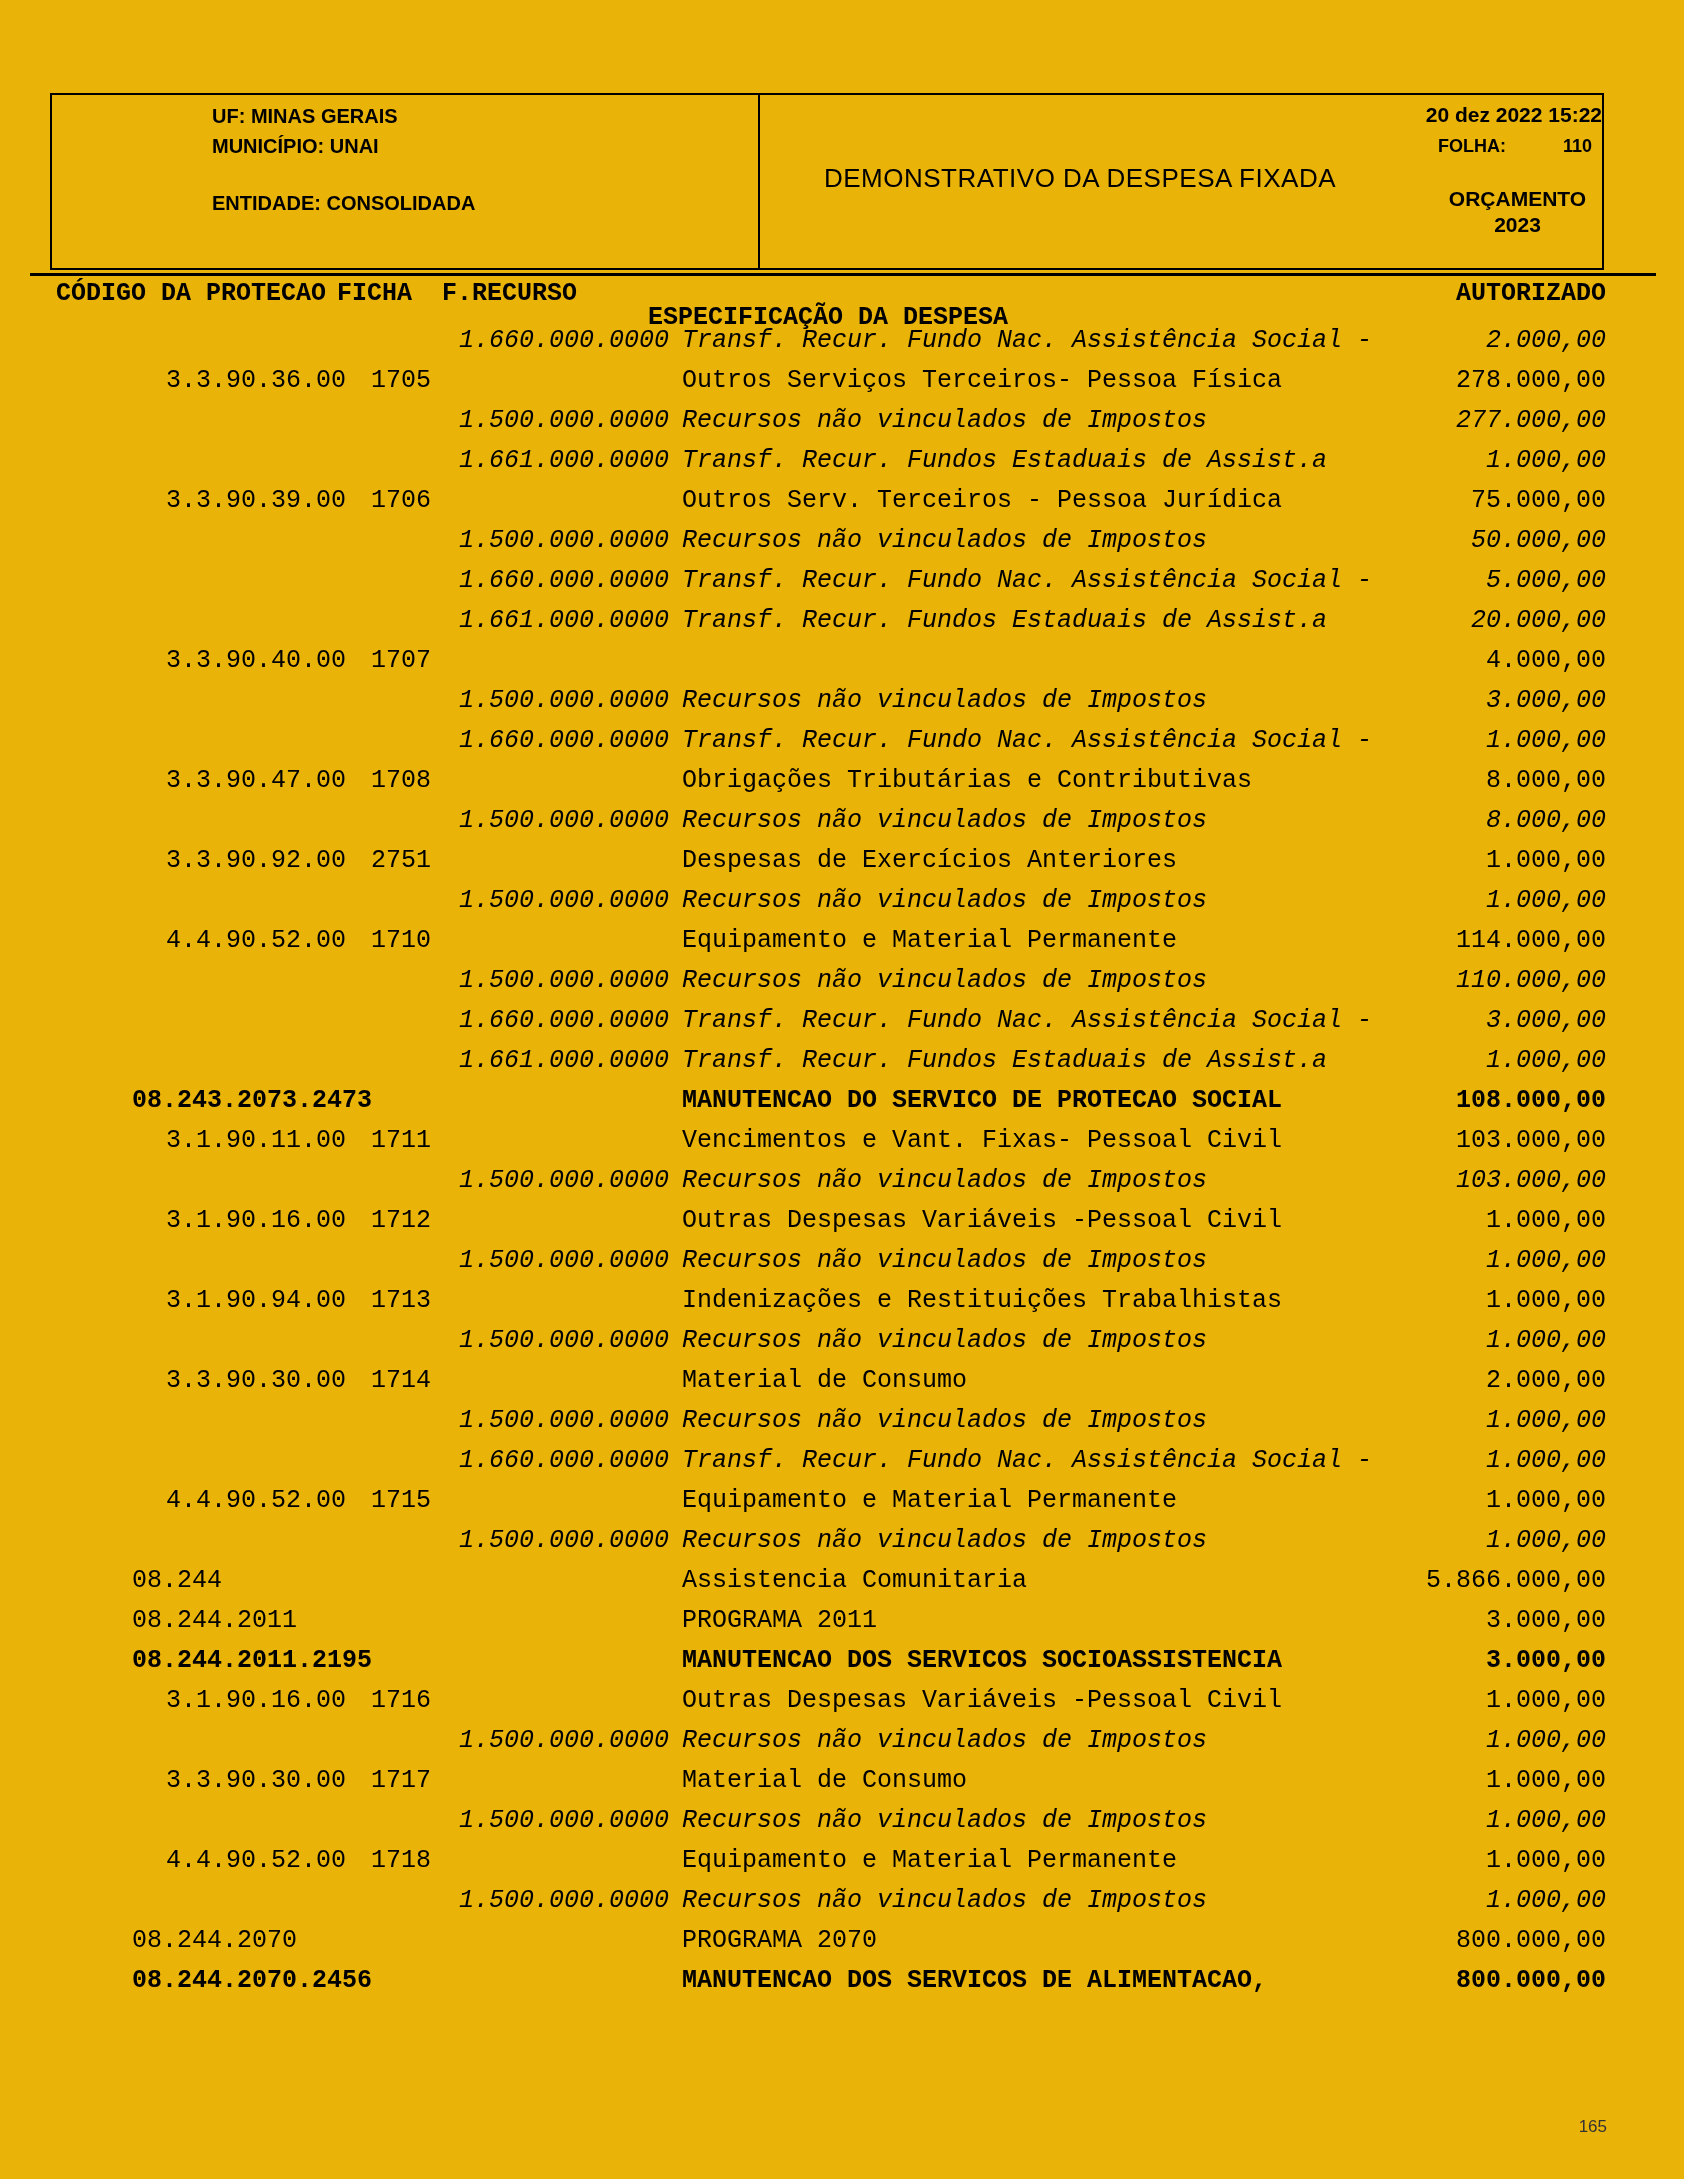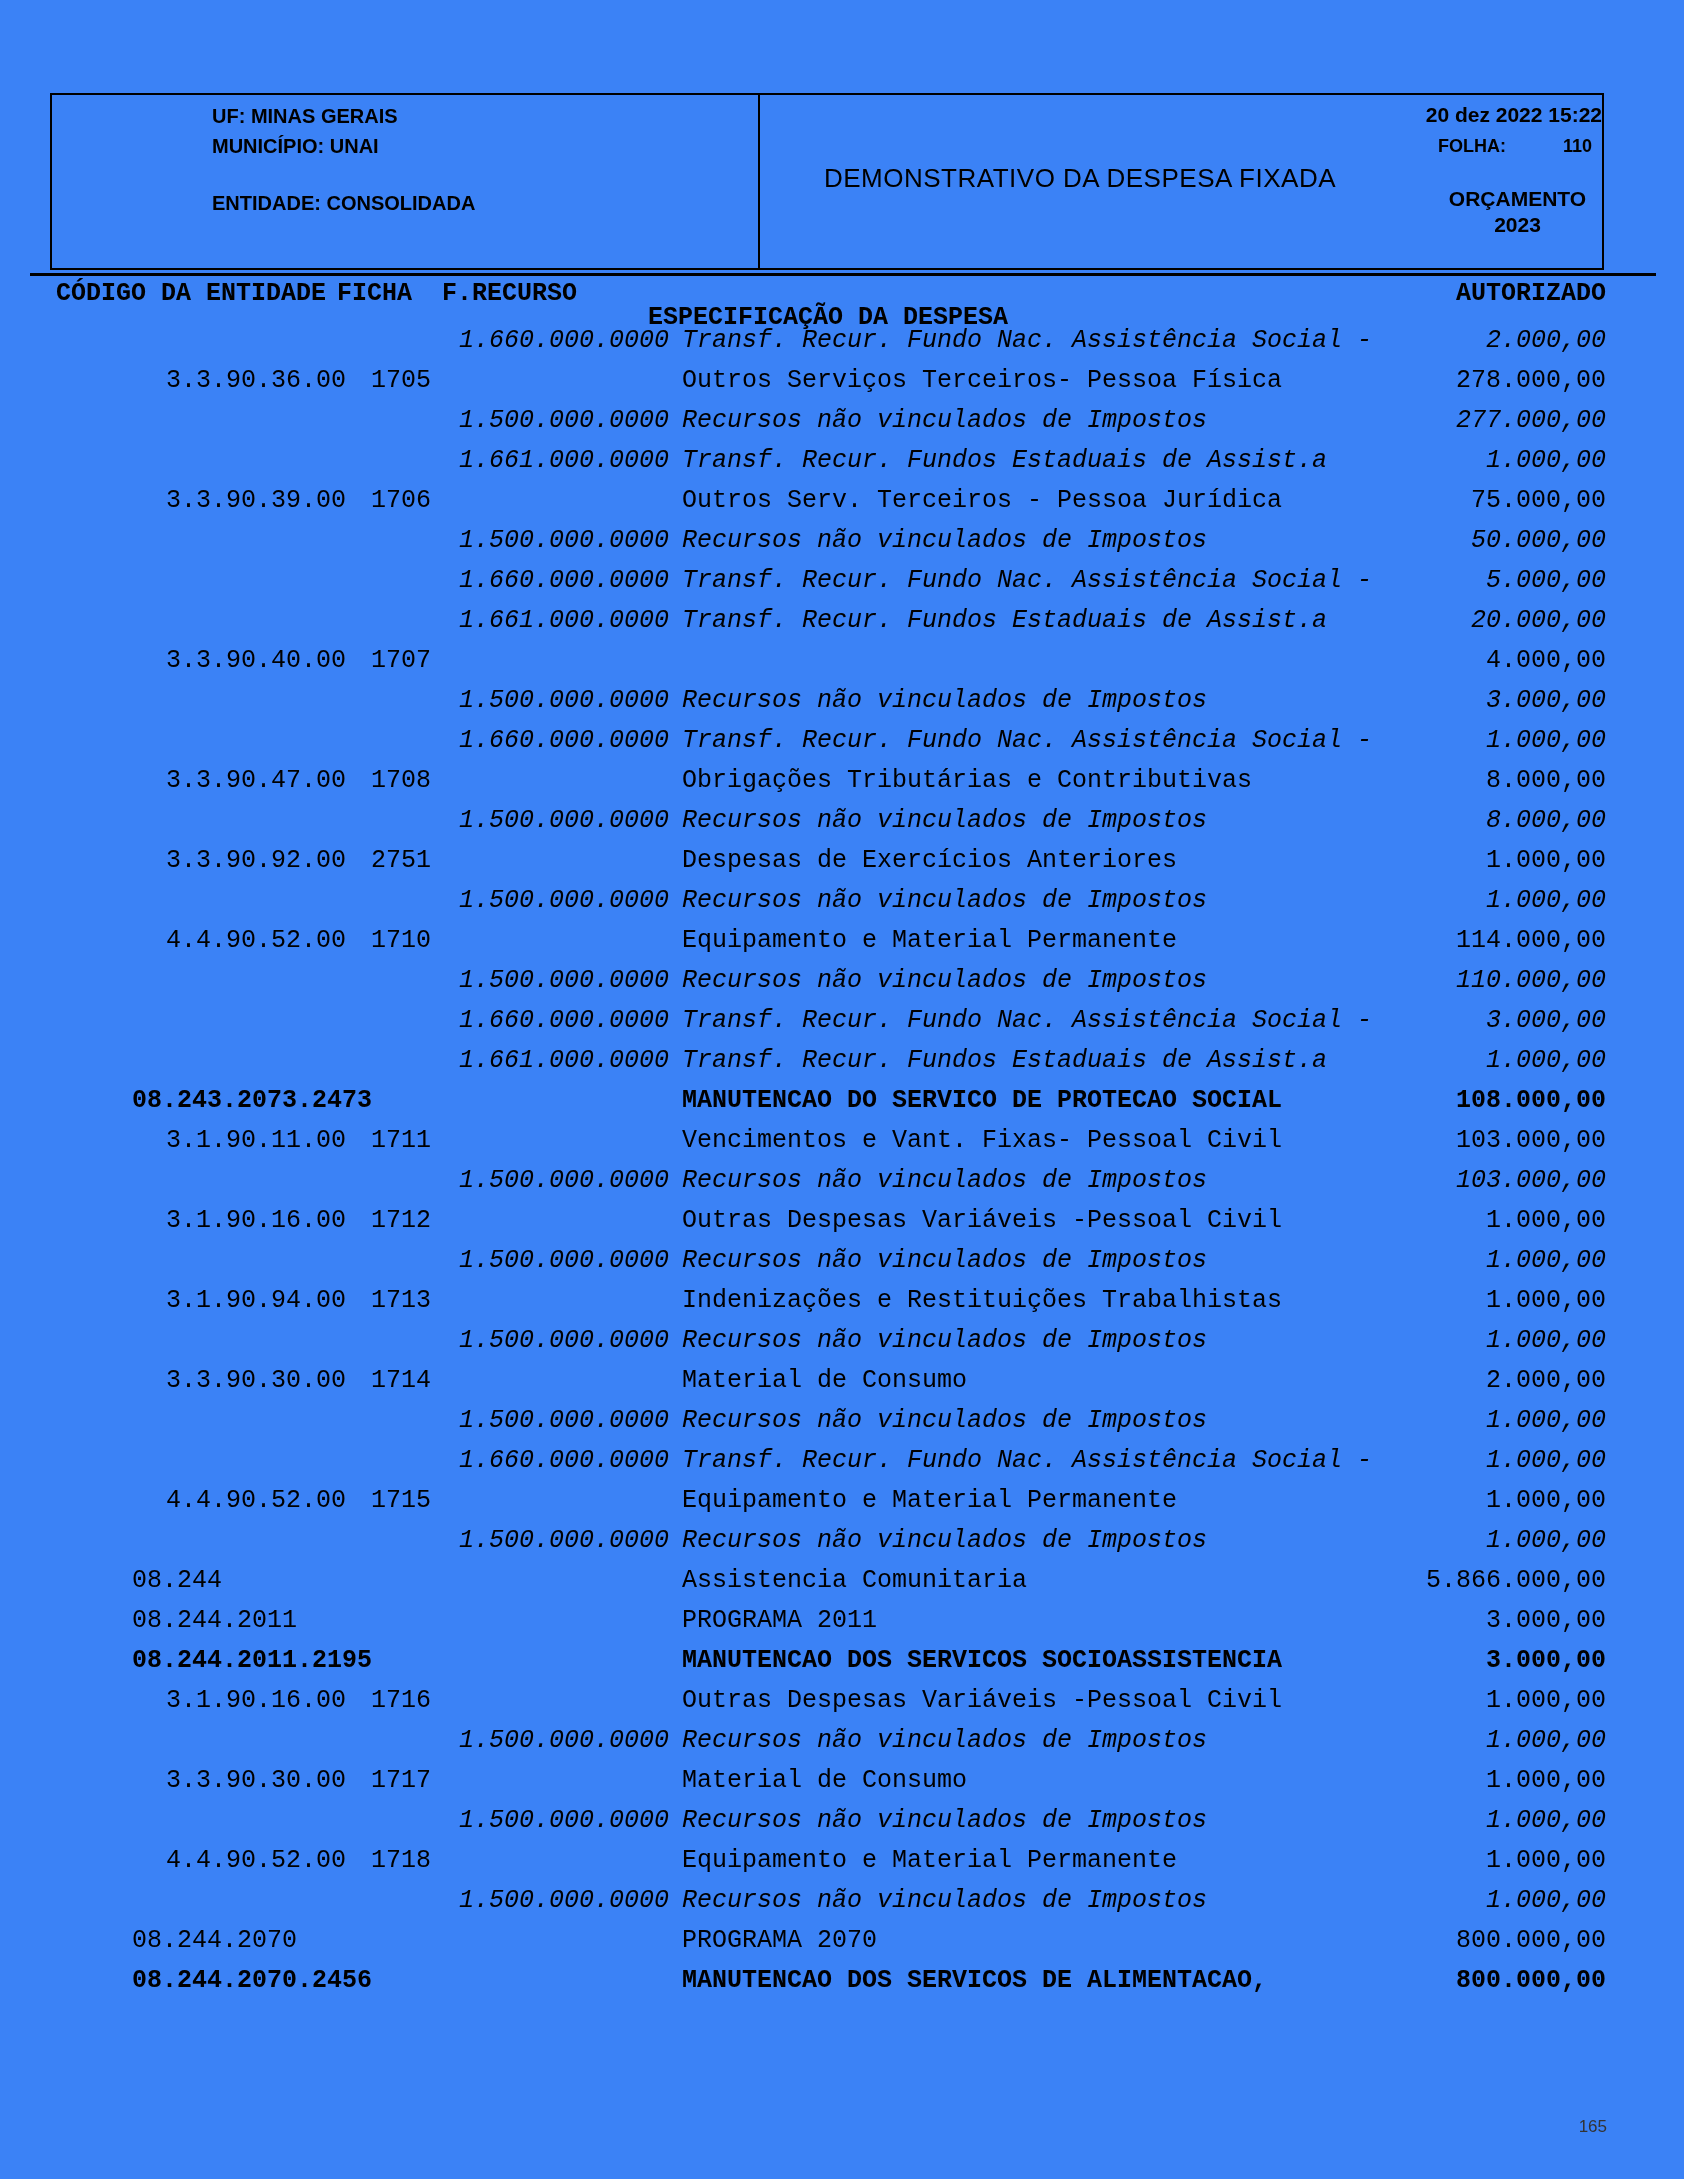--- a/index.html
+++ b/index.html
@@ -1,17 +1,17 @@
 <!DOCTYPE html>
 <html><head>
 <meta charset="utf-8">
 <style>
   html,body { margin:0; padding:0; background:#ffffff; }
   .page {
-    position:relative; width:1684px; height:2179px; background:#3b82f6;
+    position:relative; width:1684px; height:2179px; background:#eab308;
     font-family:"Liberation Sans", sans-serif; color:#000; overflow:hidden;
   }
 
   
   .header-box {
     position:absolute; left:50px; top:93px; width:1554px; height:177px;
     border:2px solid #000; box-sizing:border-box;
   }
   .hb-divider { position:absolute; left:706px; top:0; bottom:0; width:2px; background:#000; }
   .hb-line { position:absolute; left:160px; font-weight:bold; font-size:20px; line-height:20px; white-space:pre; }
@@ -91,21 +91,21 @@
     <span>110</span>
   </div>
   <div class="hb-orcamento">
     <div>ORÇAMENTO</div>
     <div class="year">2023</div>
   </div>
 
   <div class="top-rule"></div>
 
   <div class="col-headers">
-    <span class="ch-codigo">CÓDIGO DA ENTIDADE</span>
+    <span class="ch-codigo">CÓDIGO DA PROTECAO</span>
     <span class="ch-ficha">FICHA</span>
     <span class="ch-frecurso">F.RECURSO</span>
     <span class="ch-espec">ESPECIFICAÇÃO DA DESPESA</span>
     <span class="ch-autorizado">AUTORIZADO</span>
   </div>
 
   <div class="rows">
       <div class="row resource"><span class="frecurso">1.660.000.0000</span><span class="espec">Transf. Recur. Fundo Nac. Assistência Social -</span><span class="valor">2.000,00</span></div>
       <div class="row detail"><span class="codigo">3.3.90.36.00</span><span class="ficha">1705</span><span class="espec">Outros Serviços Terceiros- Pessoa Física</span><span class="valor">278.000,00</span></div>
       <div class="row resource"><span class="frecurso">1.500.000.0000</span><span class="espec">Recursos não vinculados de Impostos</span><span class="valor">277.000,00</span></div>

